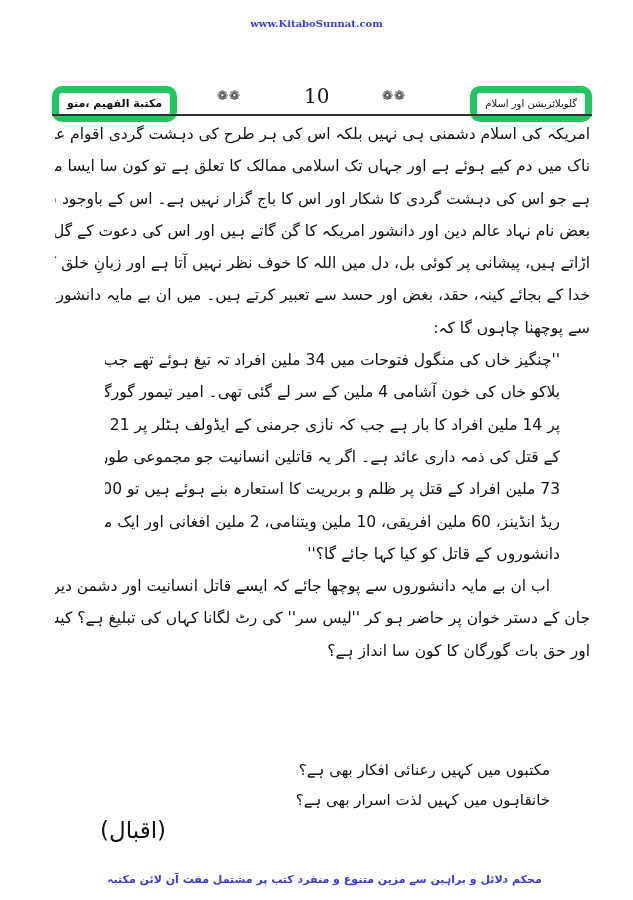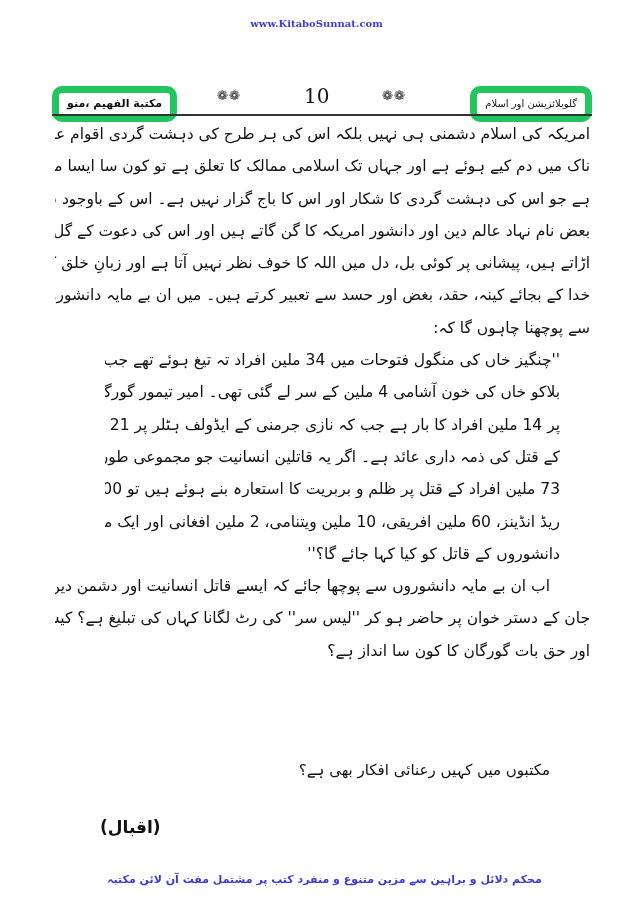--- a/index.html
+++ b/index.html
@@ -39,21 +39,21 @@
   }
   .para { margin: 0; text-align: justify; text-align-last: right; }
   .line { display: block; white-space: nowrap; overflow: hidden; }
   .quote-wrap { padding-left: 0; }
   .indent { padding-right: 40px; }
   .poetry {
     position: absolute; top: 755px; left: 0; width: 538px; direction: rtl; text-align: right;
     font-size: 15px; line-height: 30px; margin-left: 12px;
   }
   .attrib {
-    position: absolute; top: 817px; left: 100px; font-size: 17px; font-weight: bold; direction: rtl;
+    position: absolute; top: 817px; left: 100px; font-size: 23px; font-weight: normal; direction: rtl;
   }
   .footer {
     position: absolute; top: 873px; left: 8px; width: 633px; text-align: center; direction: rtl;
     color: #3a3ad6; font-size: 11px; font-weight: bold;
   }
 </style>
 </head>
 <body>
 
 <div class="site-url">www.KitaboSunnat.com</div>
@@ -88,16 +88,17 @@
   </div>
   <div class="para">
     <span class="line indent">اب ان بے مایہ دانشوروں سے پوچھا جائے کہ ایسے قاتل انسانیت اور دشمن دین و</span>
     <span class="line">جان کے دستر خوان پر حاضر ہو کر ''لیس سر'' کی رٹ لگانا کہاں کی تبلیغ ہے؟ کیسا جہاد ہے؟</span>
     <span class="line">اور حق بات گورگان کا کون سا انداز ہے؟</span>
   </div>
 </div>
 
 <div class="poetry">
   <div>مکتبوں میں کہیں رعنائی افکار بھی ہے؟</div>
+  <div>خانقاہوں میں کہیں لذت اسرار بھی ہے؟</div>
 </div>
 <div class="attrib">(اقبال)</div>
 
 <div class="footer">محکم دلائل و براہین سے مزین متنوع و منفرد کتب پر مشتمل مفت آن لائن مکتبہ</div>
 
 </body></html>

